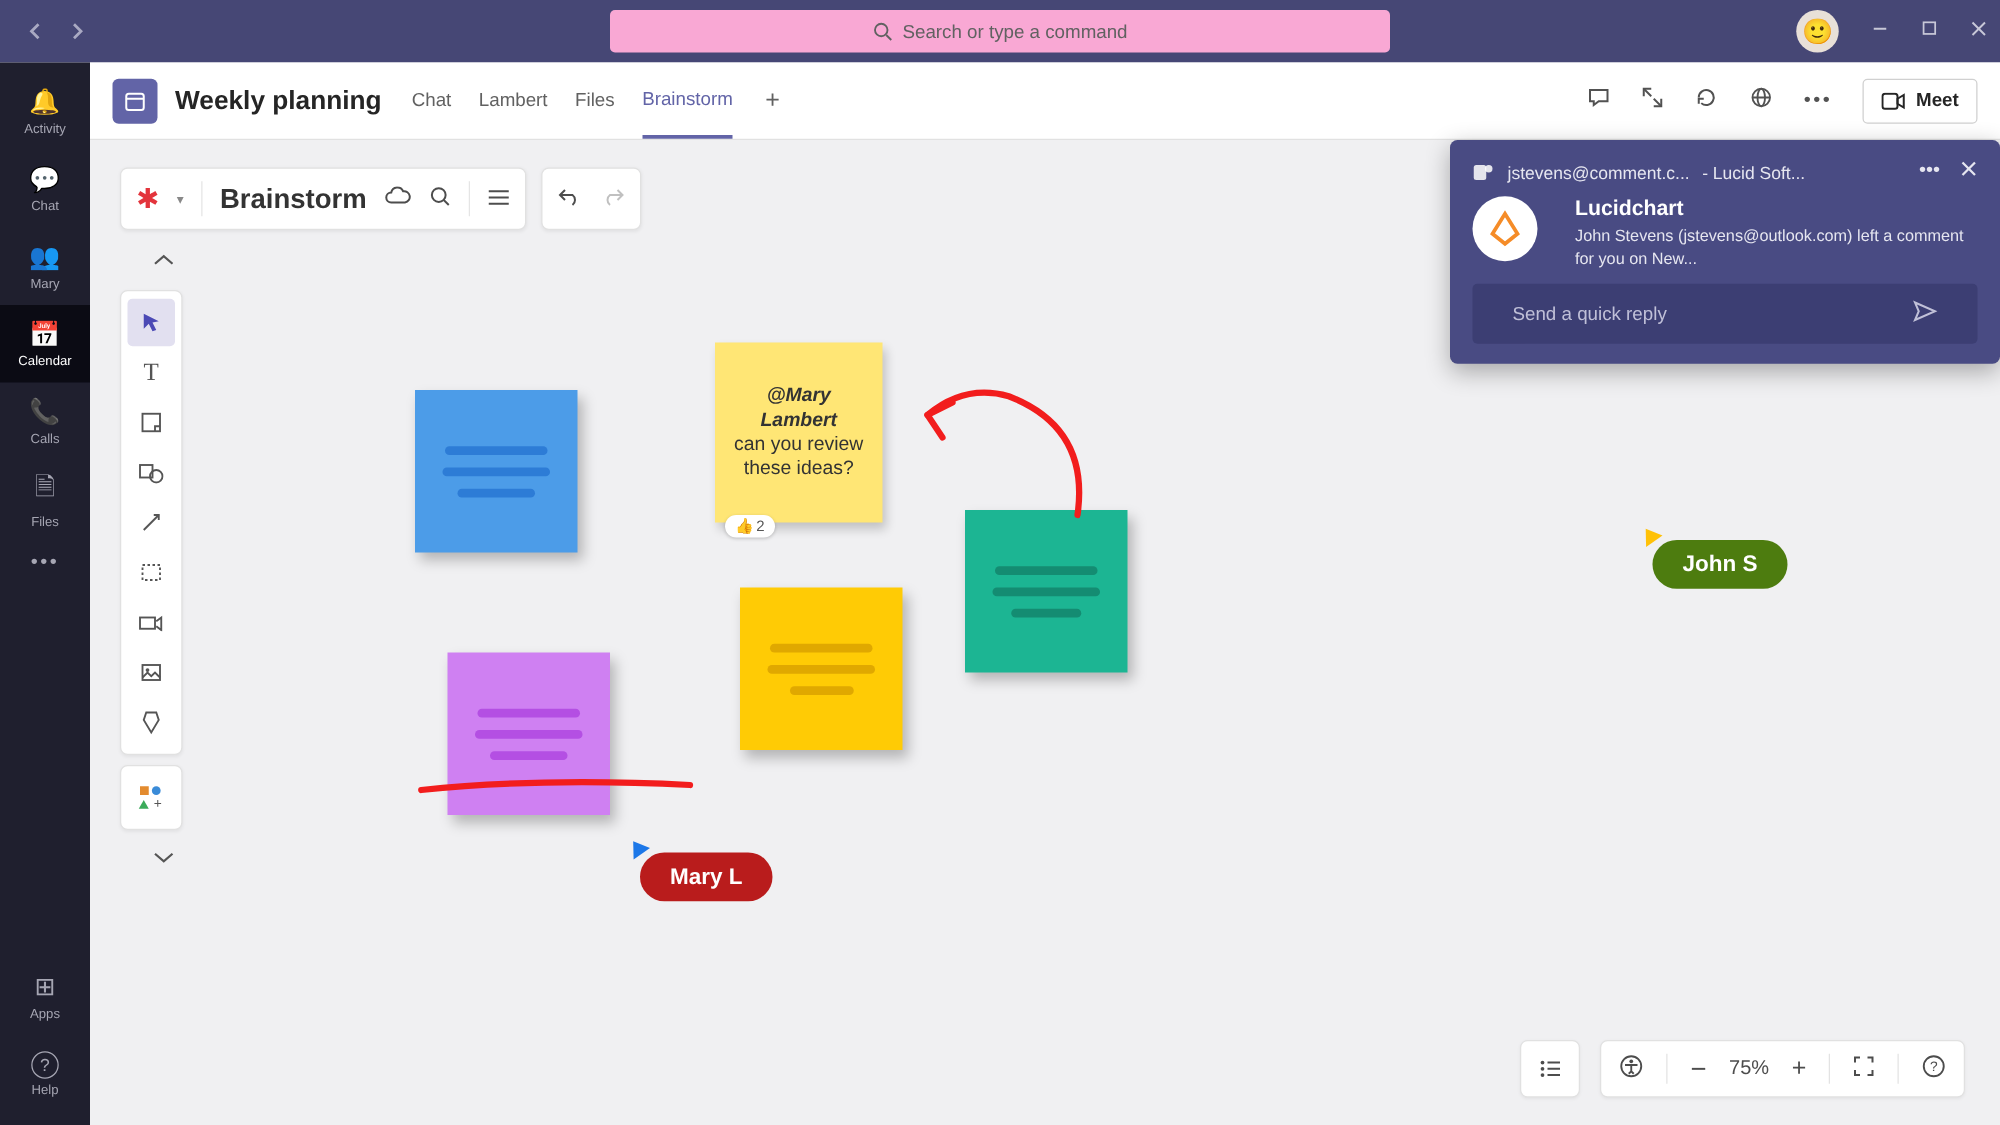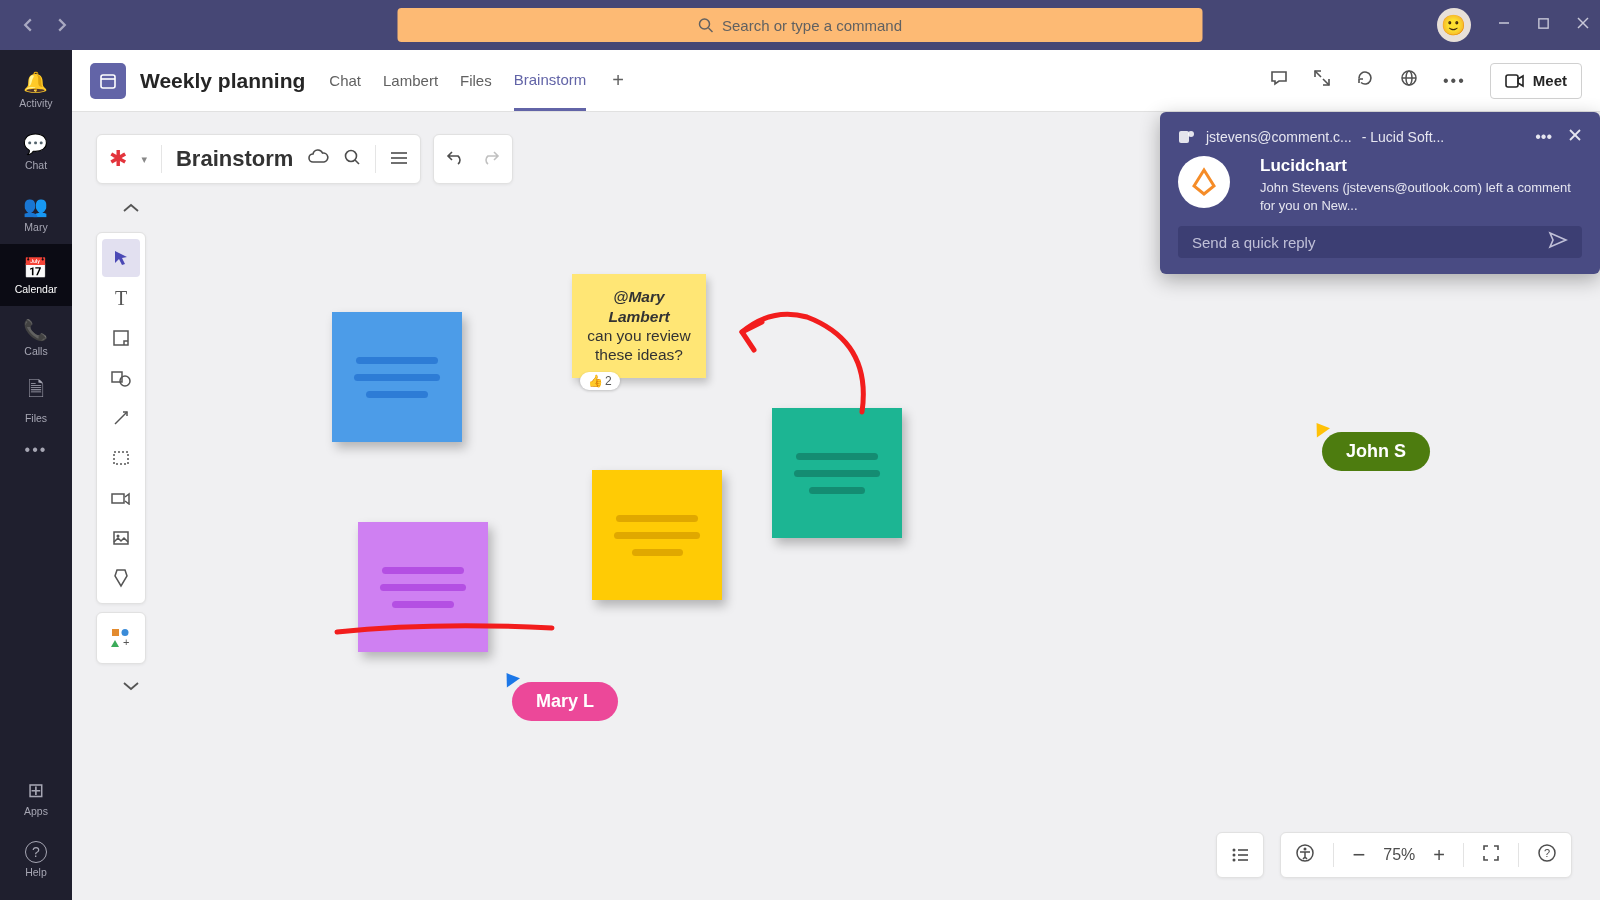--- a/index.html
+++ b/index.html
@@ -2,21 +2,21 @@
 <html><head>
 <meta charset="utf-8">
 <style>
   * { box-sizing: border-box; margin: 0; padding: 0; font-family: "Segoe UI", -apple-system, sans-serif; }
   body { width: 1600px; height: 900px; overflow: hidden; background: #f5f5f5; }
 
   
   .title-bar { height: 50px; background: #464775; display: flex; align-items: center; padding: 0 10px; position: relative; }
   .nav-arrows { display: flex; gap: 6px; margin-left: 4px; }
   .nav-arrow { width: 28px; height: 28px; display: flex; align-items: center; justify-content: center; color: #a9a9c2; cursor: pointer; }
-  .search-bar { position: absolute; left: 50%; transform: translateX(-50%); width: 805px; height: 34px; background: #fdba74; border-radius: 4px; display: flex; align-items: center; justify-content: center; gap: 8px; color: #616161; font-size: 15px; }
+  .search-bar { position: absolute; left: 50%; transform: translateX(-50%); width: 624px; height: 34px; background: #f9a8d4; border-radius: 4px; display: flex; align-items: center; justify-content: center; gap: 8px; color: #616161; font-size: 15px; }
   .win-controls { margin-left: auto; display: flex; align-items: center; gap: 26px; color: #c8c8d8; }
   .avatar-top { width: 34px; height: 34px; border-radius: 50%; background: #e8e0d8; display:flex; align-items:center; justify-content:center; font-size:20px; }
   .win-btn { cursor: pointer; }
 
   
   .app-rail { position: absolute; left: 0; top: 50px; bottom: 0; width: 72px; background: #1f1f2e; display: flex; flex-direction: column; align-items: center; padding-top: 8px; color: #a6a6b3; }
   .rail-item { width: 72px; height: 62px; display: flex; flex-direction: column; align-items: center; justify-content: center; gap: 3px; font-size: 10.5px; cursor: pointer; position: relative; }
   .rail-item.selected { background: #0b0b14; color: #fff; }
   .rail-icon { font-size: 20px; }
   .rail-bottom { margin-top: auto; padding-bottom: 10px; display:flex; flex-direction:column; align-items:center; }
@@ -55,48 +55,48 @@
   .sp-item { width:38px; height:38px; display:flex; align-items:center; justify-content:center; cursor:pointer; color:#555; border-radius:4px; }
   .sp-item.sel { background:#e2e0f0; color:#4b49b5; }
   .shape-panel-2 { position:absolute; left:24px; top:500px; width:50px; height:52px; background:#fff; border:1px solid #e1e1e1; border-radius:6px; box-shadow: 0 1px 3px rgba(0,0,0,0.06); display:flex; align-items:center; justify-content:center; cursor:pointer; }
   .expand-chevron-down { position:absolute; left:34px; top:560px; width:50px; height:28px; display:flex; align-items:center; justify-content:center; color:#555; cursor:pointer; }
 
   
   .sticky { position:absolute; width:130px; height:130px; box-shadow: 4px 6px 10px rgba(0,0,0,0.25); display:flex; flex-direction:column; justify-content:center; align-items:center; padding:18px 14px; }
   .sticky .line { height:7px; border-radius:4px; margin:5px 0; }
   .sticky.blue { background:#4c9ce8; }
   .sticky.blue .line { background:#2d7cd6; }
-  .sticky.yellow-note { background:#ffe675; width:134px; height:104px; box-shadow: 3px 5px 8px rgba(0,0,0,0.2); padding-left: 14px;}
+  .sticky.yellow-note { background:#ffe675; width:134px; height:144px; box-shadow: 3px 5px 8px rgba(0,0,0,0.2); padding-left: 14px;}
   .sticky.yellow2 { background:#ffcb05; }
   .sticky.yellow2 .line { background:#e0a800; }
   .sticky.teal { background:#1cb593; }
   .sticky.teal .line { background:#148c72; }
   .sticky.purple { background:#cf80f2; }
   .sticky.purple .line { background:#b44fe3; }
   .note-text { font-size:15.5px; text-align:center; line-height:1.25; color:#333; }
   .note-text .mention { font-weight:700; font-style:italic; }
   .reaction-badge { position:absolute; bottom:-12px; left:8px; background:#fff; border-radius:12px; padding:2px 8px; font-size:12px; display:flex; align-items:center; gap:2px; box-shadow:0 1px 3px rgba(0,0,0,0.2); color:#555;}
 
   
   .cursor-tag { position:absolute; padding: 9px 24px; border-radius: 24px; font-size:18px; font-weight:700; color:#fff; }
   .cursor-tag .tri { position:absolute; top:-10px; left:-10px; width:0; height:0; border-left:8px solid transparent; border-right:8px solid transparent; border-bottom:12px solid currentColor; transform:rotate(-35deg); }
-  .cursor-tag.blue-tag { background:#ec4899; }
+  .cursor-tag.blue-tag { background:#b91c1c; }
   .cursor-tag.blue-tag .tri { color:#1c77e8; }
   .cursor-tag.yellow-tag { background:#4d7c0f; }
   .cursor-tag.yellow-tag .tri { color:#ffc107; }
 
   
   .notif { position:absolute; right: 0px; top: 0px; width: 440px; background:#494b83; border-radius:6px; padding: 16px 18px 16px 18px; color:#e6e6f0; box-shadow: 0 6px 20px rgba(0,0,0,0.3); }
   .notif-top { display:flex; align-items:center; gap:10px; font-size:14px; margin-bottom:10px; }
   .notif-top-icons { margin-left:auto; display:flex; gap:16px; cursor:pointer; font-size:16px; }
   .notif-body { display:flex; gap:30px; }
   .notif-avatar { width:52px; height:52px; border-radius:50%; background:#fff; display:flex; align-items:center; justify-content:center; flex-shrink:0; }
   .notif-text .t1 { font-weight:700; font-size:17px; color:#fff; margin-bottom:3px; }
   .notif-text .t2 { font-size:13px; line-height:1.35; }
-  .notif-reply { margin-top:12px; background:#3c3e73; border-radius:4px; height:32px; display:flex; align-items:center; padding:0 14px; font-size:15px; color:#c0c0d8; }
+  .notif-reply { margin-top:12px; background:#3c3e73; border-radius:4px; height:48px; display:flex; align-items:center; padding:0 32px; font-size:15px; color:#c0c0d8; }
   .notif-reply .send { margin-left:auto; cursor:pointer; font-size:18px; }
 
   
   .zoom-bar { position:absolute; right: 28px; bottom: 22px; display:flex; gap: 16px; }
   .zb-box { background:#fff; border:1px solid #e1e1e1; border-radius:6px; height:46px; display:flex; align-items:center; padding: 0 14px; gap:18px; box-shadow: 0 1px 3px rgba(0,0,0,0.06); color:#4d4d4d; font-size:16px; }
   .zb-icon { cursor:pointer; }
   .zb-sep { width:1px; height:24px; background:#e3e3e3; }
 
   
   .freehand { position:absolute; pointer-events:none; }

